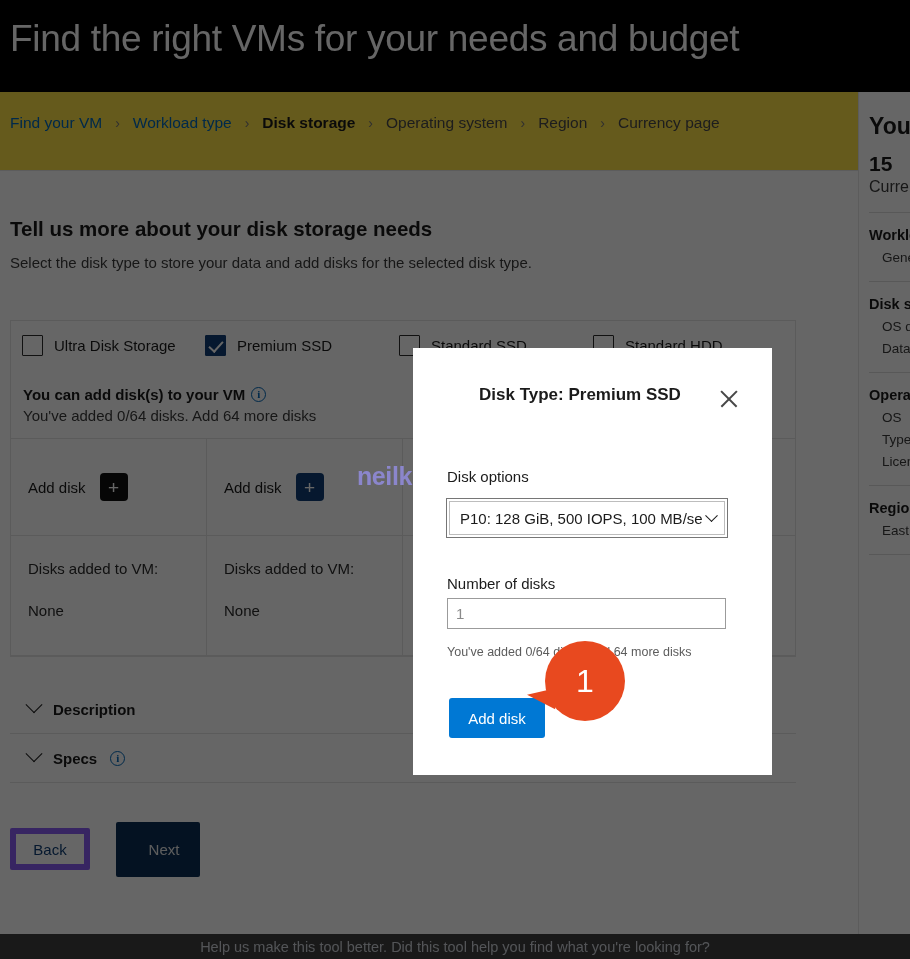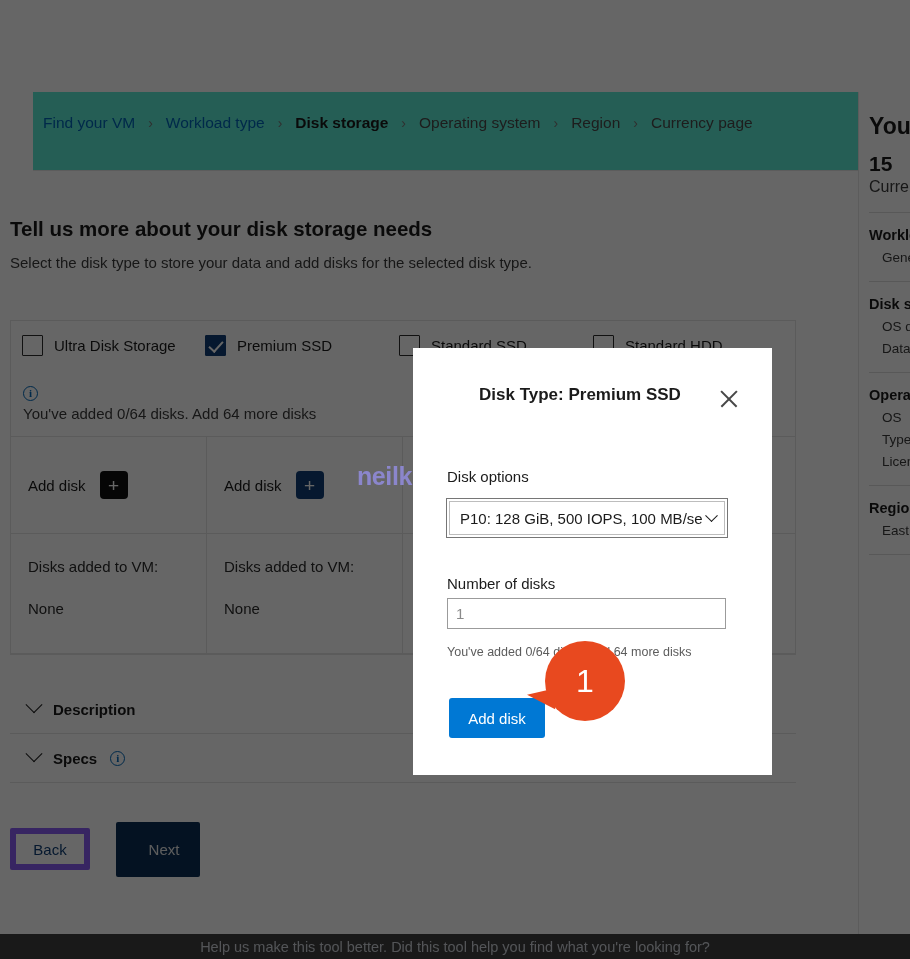--- a/index.html
+++ b/index.html
@@ -35,23 +35,22 @@
     font-weight: 400;
     color: #ffffff;
     letter-spacing: -0.3px;
     white-space: nowrap;
   }
 
   .breadcrumb-bar {
     position: absolute;
     left: 0; top: 92px;
     width: 858px; height: 79px;
-    background: #5eead4;
+    background: #fde047;
     border-bottom: 1px solid #e6e6e6;
-    margin-left: 33px;
   }
   .breadcrumb {
     position: absolute;
     left: 10px; top: 22px;
     display: flex;
     align-items: center;
     font-size: 15.5px;
     white-space: nowrap;
   }
   .crumb { color: #0067b8; cursor: pointer; }
@@ -474,20 +473,23 @@
     font-weight: 400;
   }
 </style>
 </head>
 <body>
 
 <div id="page">
 
   <div class="page-inner">
 
+    <div class="hero">
+      <div class="hero-title">Find the right VMs for your needs and budget</div>
+    </div>
 
     <div class="breadcrumb-bar">
       <nav class="breadcrumb">
         <span class="crumb">Find your VM</span>
         <span class="crumb-sep">›</span>
         <span class="crumb">Workload type</span>
         <span class="crumb-sep">›</span>
         <span class="crumb current">Disk storage</span>
         <span class="crumb-sep">›</span>
         <span class="crumb muted">Operating system</span>
@@ -518,20 +520,21 @@
         </label>
         <label class="type-cell c3">
           <span class="cbox"></span>
           <span class="type-label">Standard HDD</span>
         </label>
       </div>
 
       <div class="disk-panel">
         <div class="panel-head">
           <div class="panel-head-title">
+            <span>You can add disk(s) to your VM</span>
             <span class="info-i">i</span>
           </div>
           <div class="panel-head-sub">You've added 0/64 disks. Add 64 more disks</div>
         </div>
 
         <div class="disk-grid">
           <div class="disk-col">
             <div class="disk-cell-add">
               <span>Add disk</span>
               <span class="plus-btn dark">+</span>

